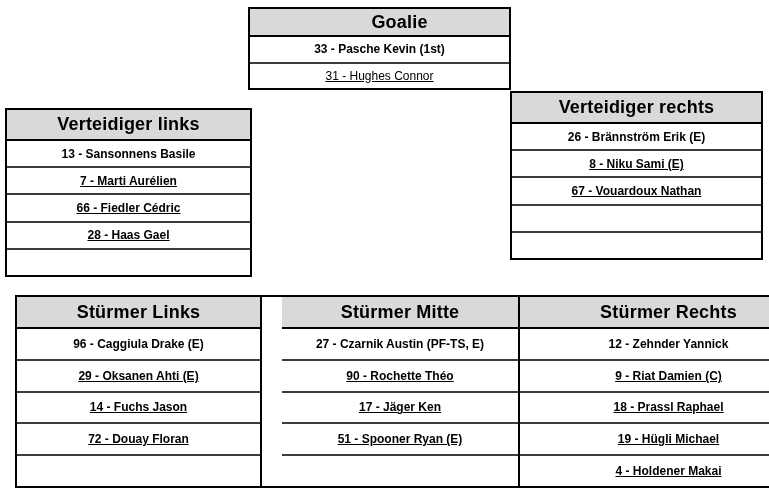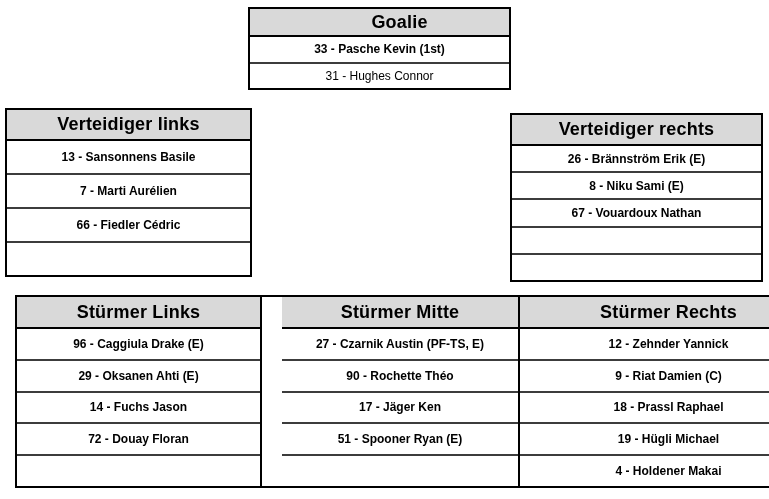--- a/index.html
+++ b/index.html
@@ -42,30 +42,30 @@
   }
   .cell {
     flex: 1 1 0;
     display: flex;
     align-items: center;
     justify-content: center;
     font-weight: bold;
     font-size: 12px;
     white-space: nowrap;
   }
-  .cell + .cell { border-top: 2px solid var(--row-divider); }
+  .cell + .cell { border-top: 2px solid var(--row-divider); text-decoration: underline; }
   .cell.regular { font-weight: normal; }
 
   
   .block-goalie { left: 248px; top: 7px; width: 263px; height: 83px; }
   .block-goalie .block-header { height: 28px; padding-left: 40px; }
 
   
   .block-def-left  { left: 5px;   top: 108px; width: 247px; height: 169px; }
-  .block-def-right { left: 510px; top: 113px; width: 253px; height: 169px; }
+  .block-def-right { left: 510px; top: 91px; width: 253px; height: 169px; }
   .block-def-left .block-header,
   .block-def-right .block-header { height: 31px; }
 
   
   .fwd-row {
     position: absolute;
     left: 15px; top: 295px; height: 193px;
     display: flex;
   }
   .fwd-row .block { position: relative; height: 100%; }
@@ -83,20 +83,21 @@
     <div class="block-header">Goalie</div>
     <div class="cell">33 - Pasche Kevin (1st)</div>
     <div class="cell regular">31 - Hughes Connor</div>
   </section>
 
   <section class="block block-def-left">
     <div class="block-header">Verteidiger links</div>
     <div class="cell">13 - Sansonnens Basile</div>
     <div class="cell">7 - Marti Aurélien</div>
     <div class="cell">66 - Fiedler Cédric</div>
+    <div class="cell">28 - Haas Gael</div>
     <div class="cell"></div>
   </section>
 
   <section class="block block-def-right">
     <div class="block-header">Verteidiger rechts</div>
     <div class="cell">26 - Brännström Erik (E)</div>
     <div class="cell">8 - Niku Sami (E)</div>
     <div class="cell">67 - Vouardoux Nathan</div>
     <div class="cell"></div>
     <div class="cell"></div>

